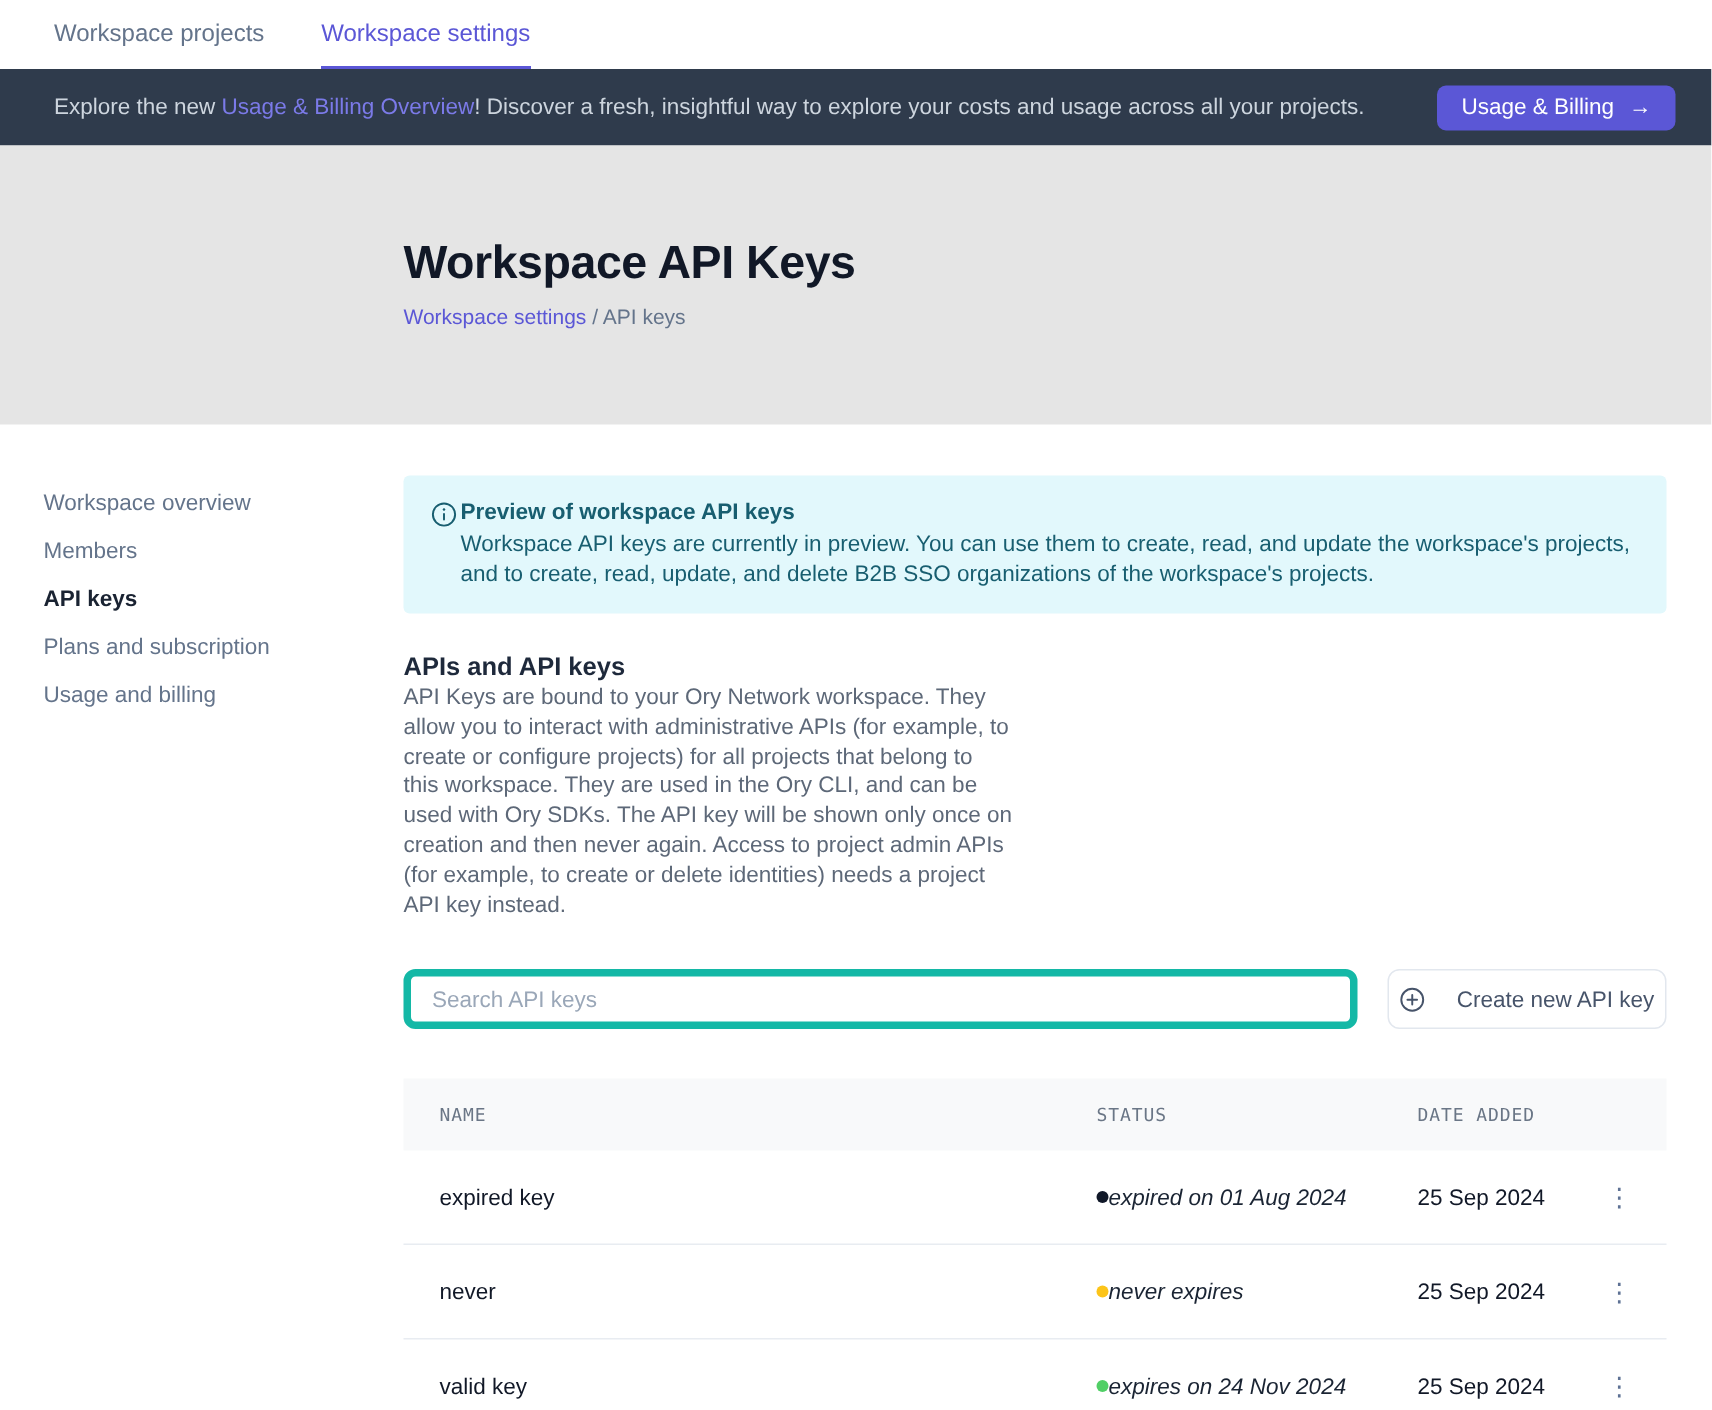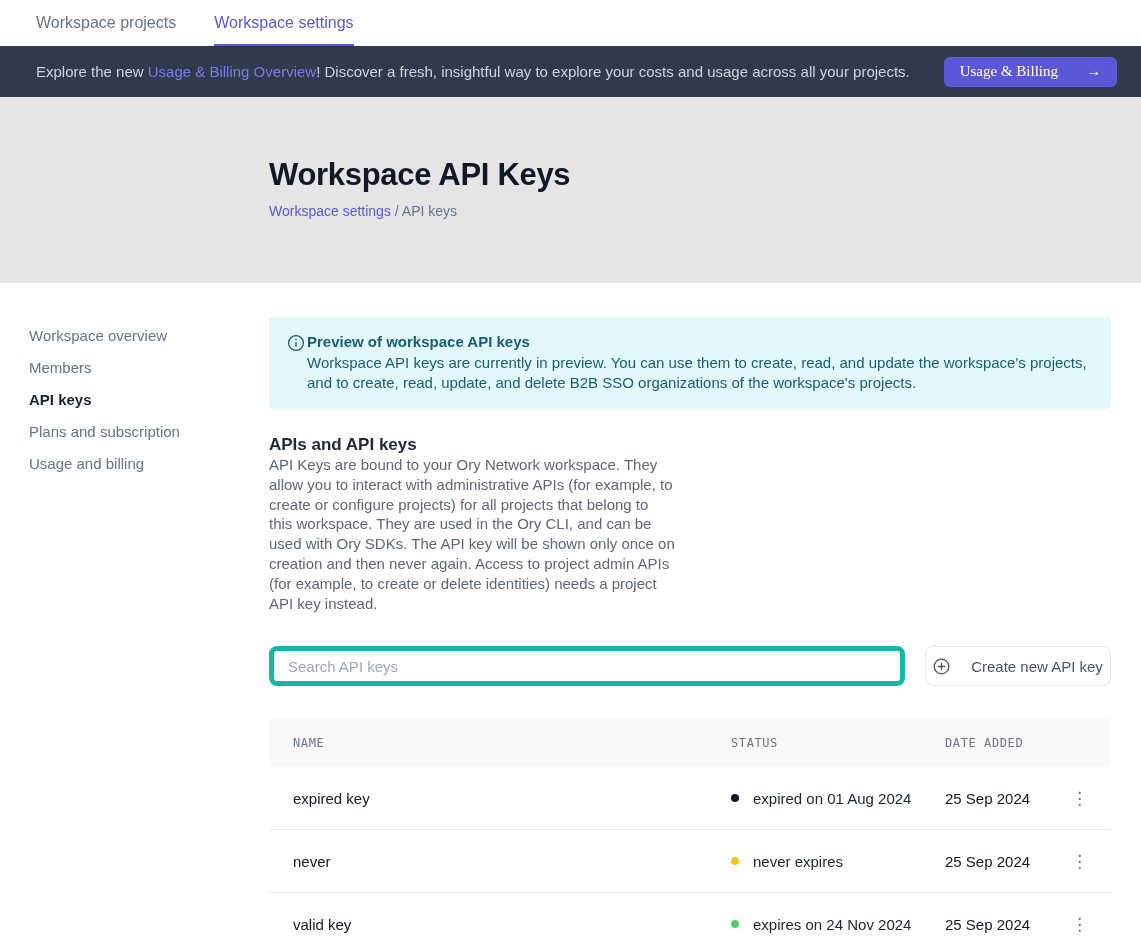--- a/index.html
+++ b/index.html
@@ -11,22 +11,22 @@
   .tab { display:flex; align-items:center; font-size:16px; color:#64748b; cursor:pointer;
          margin-right:38px; border-bottom:2px solid transparent; padding-top:2px; }
   .tab.active { color:#5b57d6; border-bottom-color:#5b57d6; }
 
   
   .banner { height:51px; background:#2f3b4c; display:flex; align-items:center;
             padding:0 24px 0 36px; }
   .banner-text { font-size:15px; color:#cdd5de; flex:1; }
   .banner-text a { color:#7b7ae8; text-decoration:none; cursor:pointer; }
   .banner-btn { background:#5b57d6; color:#fff; font-size:15px; border:none; border-radius:6px;
-                height:30px; padding:0 16px; display:flex; align-items:center; gap:28px;
-                cursor:pointer; font-family:Liberation Serif, serif; }
+                height:30px; padding:0 16px; display:flex; align-items:center; gap:10px;
+                cursor:pointer; font-family:Liberation Sans, sans-serif; }
 
   
   .hero { height:186px; background:#e5e5e5; padding:60px 0 0 269px; }
   .hero h1 { font-size:31px; font-weight:700; color:#111827; letter-spacing:-0.3px; }
   .breadcrumb { margin-top:10px; font-size:14px; color:#64748b; }
   .breadcrumb a { color:#5b57d6; text-decoration:none; cursor:pointer; }
 
   
   .content { display:flex; }
   .sidebar { width:269px; padding:44px 0 0 29px; flex:none; }
@@ -55,21 +55,21 @@
                 display:flex; align-items:center; justify-content:center; gap:21px;
                 font-size:15px; color:#47546a; cursor:pointer; font-family:inherit; }
 
   
   .table { margin-top:33px; }
   .thead, .trow { display:grid; grid-template-columns:438px 214px 120px 1fr; align-items:center;
                   padding:0 24px; }
   .thead { height:48px; background:#f8f9fa; font-family:"DejaVu Sans Mono","Liberation Mono",monospace;
            font-size:12px; letter-spacing:0.6px; color:#6a7686; }
   .trow { height:63px; border-bottom:1px solid #e8ecf1; font-size:15px; color:#111827; }
-  .status-cell { display:flex; align-items:center; gap:14px; color:#1a2433; }
+  .status-cell { display:flex; align-items:center; gap:0; color:#1a2433;font-style:italic; }
   .dot { width:8px; height:8px; border-radius:50%; flex:none; }
   .actions-cell { justify-self:end; }
   .kebab-btn { background:none; border:none; cursor:pointer; color:#5d7194; font-size:17px;
                line-height:1; padding:4px 6px; font-family:inherit; }
 </style>
 </head>
 <body>
 
 <div class="topbar">
   <div class="tab">Workspace projects</div>

